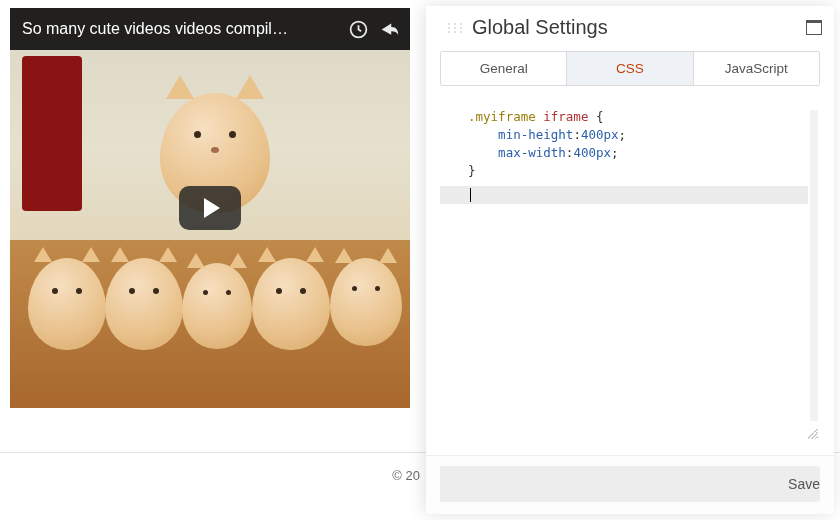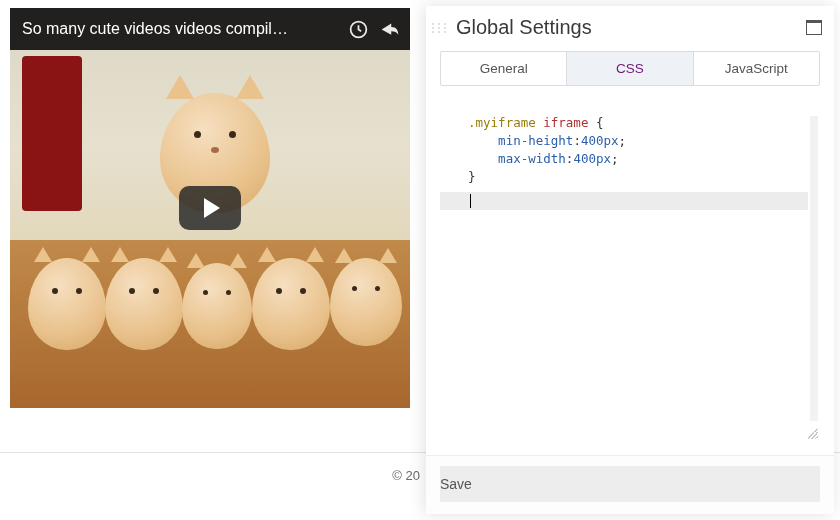--- a/index.html
+++ b/index.html
@@ -15,44 +15,44 @@
 .cat{position:absolute;background:radial-gradient(circle at 40% 30%,#f6dfc0 0%,#e9c28c 60%,#d7a868 100%);border-radius:50% 50% 48% 48%/55% 55% 45% 45%}
 .ear{position:absolute;width:0;height:0;border-left:14px solid transparent;border-right:14px solid transparent;border-bottom:24px solid #e9c28c}
 .ear.small{border-left-width:9px;border-right-width:9px;border-bottom-width:15px;border-bottom-color:#e9c28c}
 .eye{position:absolute;width:7px;height:7px;background:#3a2a1a;border-radius:50%}
 .nose{position:absolute;width:8px;height:6px;background:#a86b4a;border-radius:50%}
 .play-btn{position:absolute;left:50%;top:50%;width:62px;height:44px;margin-left:-31px;margin-top:-22px;background:rgba(35,35,35,.82);border-radius:10px;display:flex;align-items:center;justify-content:center}
 .play-tri{width:0;height:0;border-left:16px solid #fff;border-top:10px solid transparent;border-bottom:10px solid transparent;margin-left:3px}
 .footer-line{position:absolute;left:0;right:0;top:452px;height:1px;background:#e2e2e2}
 .footer-text{position:absolute;left:0;top:468px;width:420px;text-align:right;font-size:13px;color:#6a6a6a}
 .panel{position:absolute;right:6px;top:6px;bottom:6px;width:408px;background:#fff;box-shadow:-2px 0 16px rgba(0,0,0,.12);display:flex;flex-direction:column}
-.panel-header{display:flex;align-items:center;padding:10px 12px 12px 4px}
+.panel-header{display:flex;align-items:center;padding:10px 12px 12px 20px}
 .drag-handle{width:18px;display:flex;flex-direction:column;align-items:center;gap:2px;margin-right:8px;opacity:.35}
 .dotrow{width:14px;height:2px;display:flex;justify-content:space-between}
 .dotrow span{width:2px;height:2px;background:#888;border-radius:50%}
 .panel-title{font-size:20px;color:#3a3a3a;flex:1}
 .max-icon{width:14px;height:11px;border:1.5px solid #555;border-top-width:3px}
 .tabs{display:flex;border:1px solid #dcdcdc;border-radius:2px;margin:0 14px 14px}
 .tab{flex:1;text-align:center;padding:9px 0;font-size:13.5px;color:#555;cursor:pointer}
 .tab+.tab{border-left:1px solid #dcdcdc}
-.tab.active{background:#eef2f6;color:#701a75}
-.editor-wrap{flex:1;margin:10px 14px 14px;position:relative}
+.tab.active{background:#eef2f6;color:#c2410c}
+.editor-wrap{flex:1;margin:4px 14px 14px;position:relative}
 .editor{position:absolute;inset:0;background:#fff;font-family:Consolas,Menlo,monospace;font-size:12.5px;line-height:18px}
 .gutter{position:absolute;left:0;top:0;bottom:0;width:28px;background:#fff}
 .code-area{position:absolute;left:28px;right:12px;top:4px;bottom:12px;white-space:pre;color:#333}
 .cl-sel{color:#9a7d0a}
 .cl-tag{color:#b03030}
 .cl-prop{color:#2b5fab}
 .cl-val{color:#2b5fab}
 .active-line{position:absolute;left:0;right:12px;height:18px;background:#ececec}
 .cursor{position:absolute;width:1px;height:14px;background:#000}
 .scroll-sig{position:absolute;top:6px;bottom:20px;right:2px;width:8px;background:#f2f2f2}
 .resize-sig{position:absolute;right:2px;bottom:2px;width:10px;height:10px;background:linear-gradient(135deg,transparent 0 40%,#c8c8c8 40% 50%,transparent 50% 60%,#c8c8c8 60% 70%,transparent 70% 80%,#c8c8c8 80% 90%,transparent 90%)}
 .panel-actions{display:flex;gap:12px;padding:10px 14px 12px;border-top:1px solid #eee;background:#fdfdfd}
-.btn{flex:1;text-align:left;padding:10px 0;background:#ededed;color:#555;font-size:14px;border-radius:2px;cursor:pointer}
+.btn{flex:1;text-align:right;padding:10px 0;background:#ededed;color:#555;font-size:14px;border-radius:2px;cursor:pointer}
 </style>
 </head>
 <body>
 
 <div class="stage">
 
   <div class="video-embed">
     <div class="thumb">
       <div class="wall"></div>
       <div class="redbar"></div>

